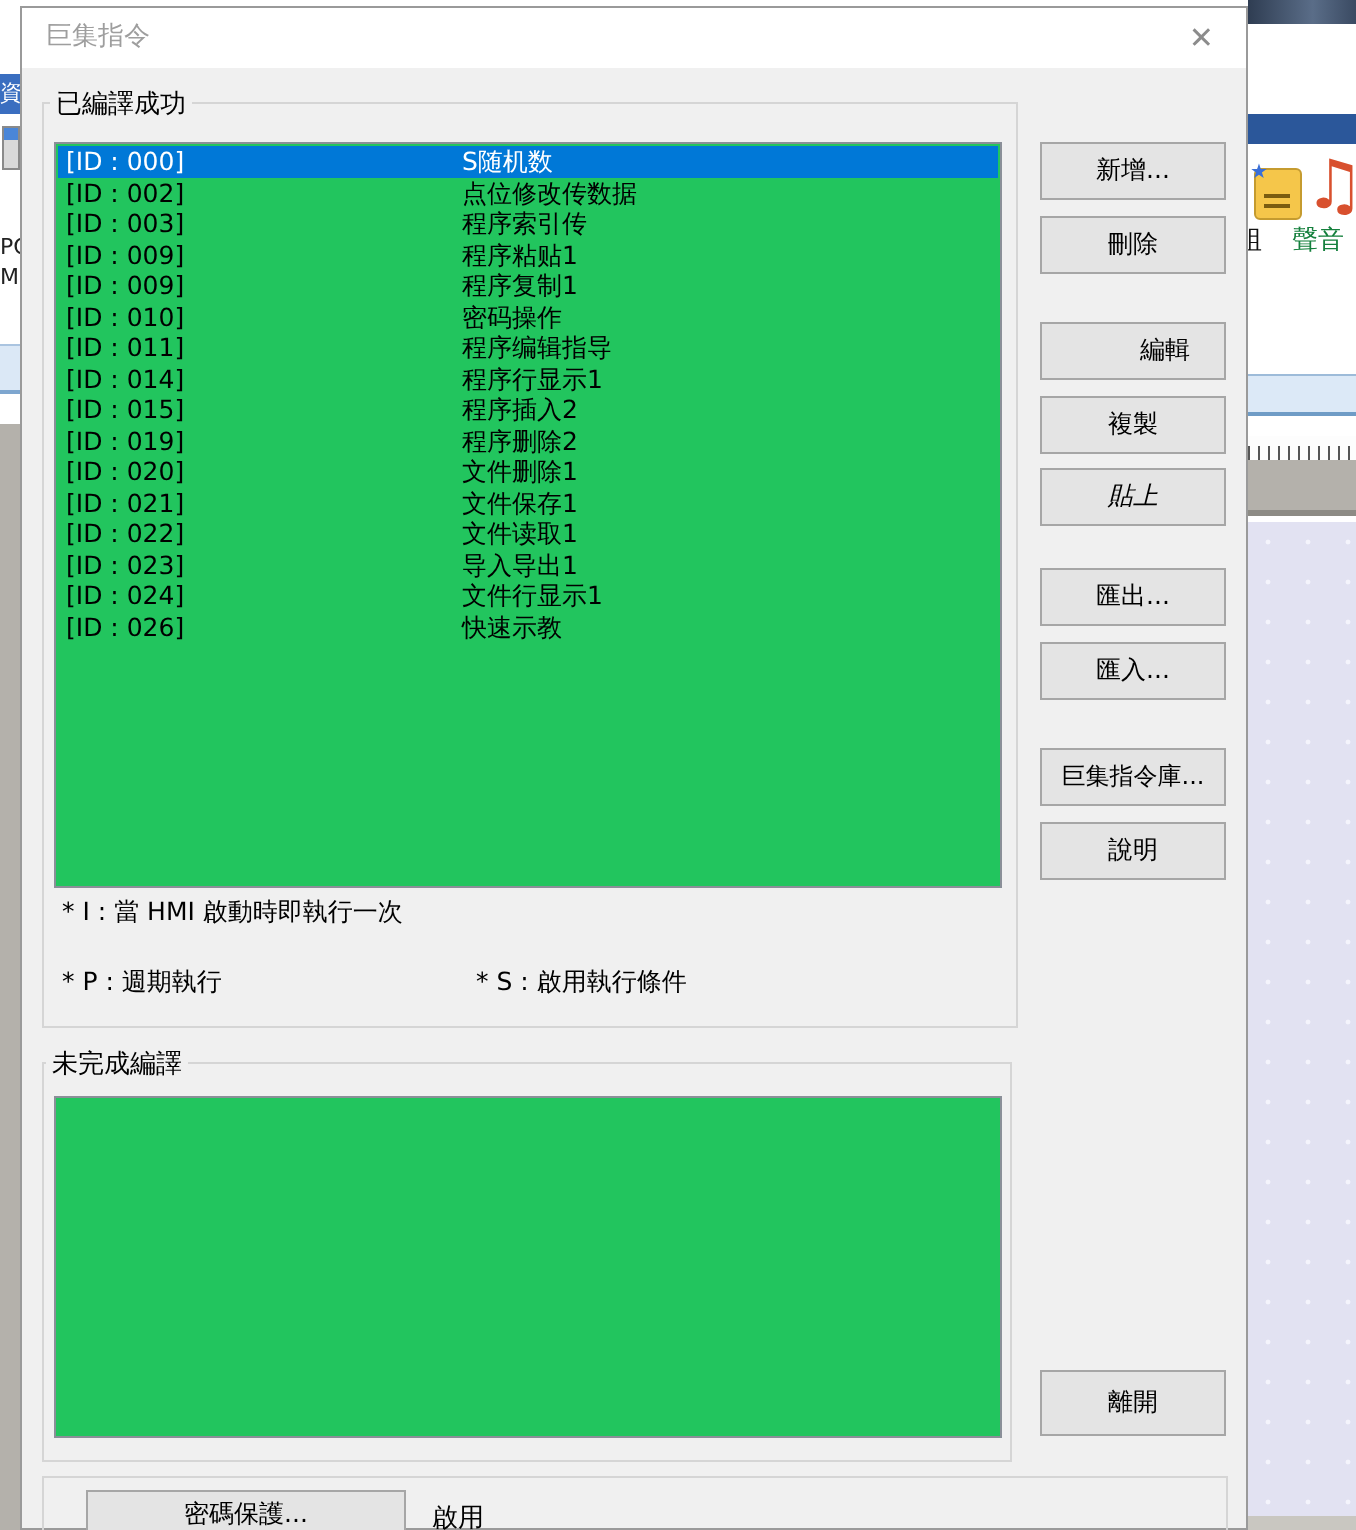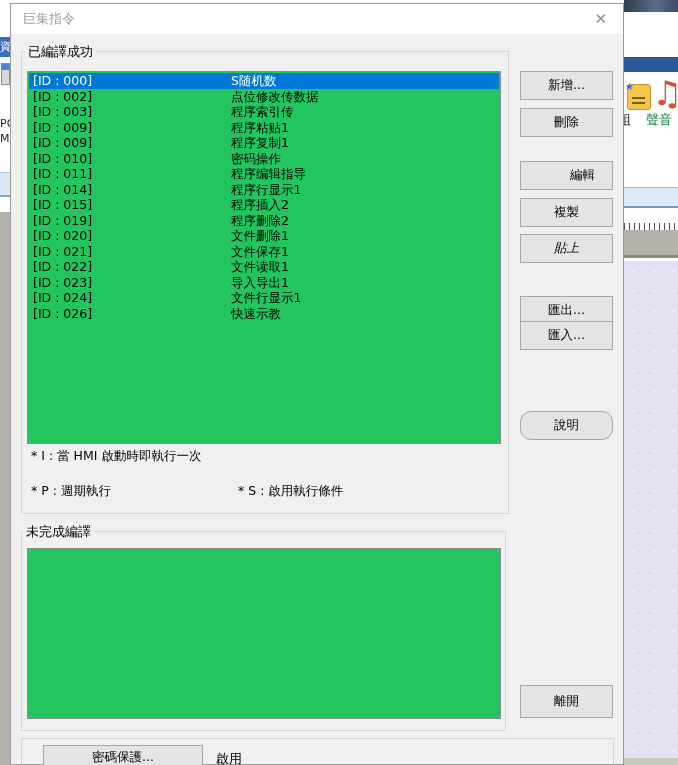--- a/index.html
+++ b/index.html
@@ -72,24 +72,24 @@
   #note-s { left:227px; top:479px; }
 
   .btn { position:absolute; left:509px; width:93px; height:29px; background:#e4e4e4;
     border:1px solid #a6a6a6; font-size:12.5px; color:#000; text-align:center;
     font-family:inherit; cursor:default; padding:0; }
   #btn-new    { top:67px; }
   #btn-delete { top:104px;font-family:Liberation Mono, monospace; }
   #btn-edit   { top:157px;padding-left:32px; }
   #btn-copy   { top:194px; }
   #btn-paste  { top:230px;font-style:italic; }
-  #btn-export { top:292px; }
+  #btn-export { top:280px; }
   #btn-import { top:317px; }
   #btn-library{ top:370px; font-size:12px; }
-  #btn-help   { top:407px;border-radius:11px; }
+  #btn-help   { top:407px; }
   #btn-exit   { top:681px; height:33px; }
 
   #pw-group { left:10px; top:734px; width:593px; height:30px; }
   #pw-btn { position:absolute; left:32px; top:741px; width:160px; height:24px; background:#e4e4e4;
     border:1px solid #a6a6a6; font-size:12.5px; font-family:inherit; padding:0; }
   #pw-status { position:absolute; left:205px; top:746px; font-size:13px; color:#000; }
 </style>
 </head>
 <body>
 
@@ -204,19 +204,20 @@
   <span id="group2-label" class="group-label">未完成編譯</span>
   <div id="listbox2" class="listbox"></div>
 
   <button id="btn-new" class="btn">新增...</button>
   <button id="btn-delete" class="btn">刪除</button>
   <button id="btn-edit" class="btn">編輯</button>
   <button id="btn-copy" class="btn">複製</button>
   <button id="btn-paste" class="btn">貼上</button>
   <button id="btn-export" class="btn">匯出...</button>
   <button id="btn-import" class="btn">匯入...</button>
+  <button id="btn-library" class="btn">巨集指令庫...</button>
   <button id="btn-help" class="btn">說明</button>
   <button id="btn-exit" class="btn">離開</button>
 
   <div id="pw-group" class="groupbox"></div>
   <button id="pw-btn">密碼保護...</button>
   <span id="pw-status">啟用</span>
 </div>
 
 </body></html>

